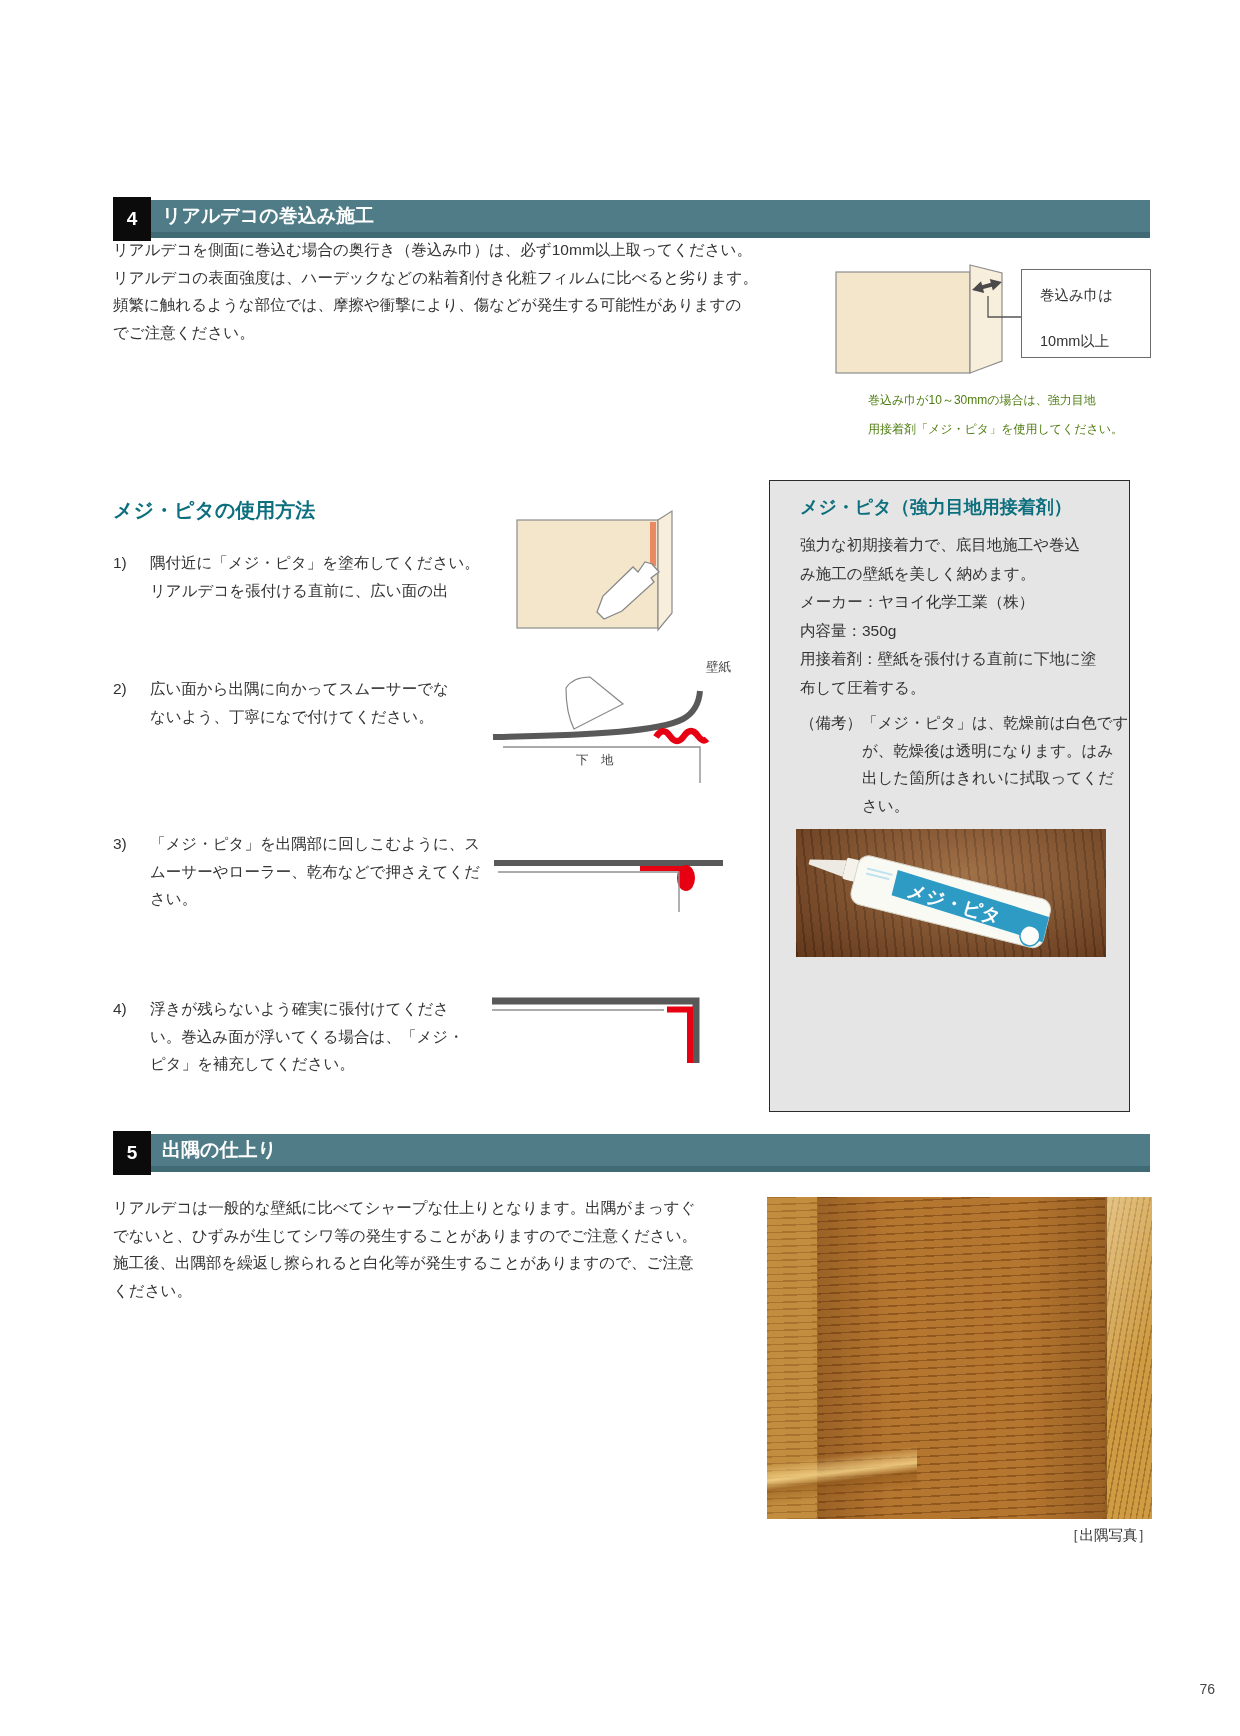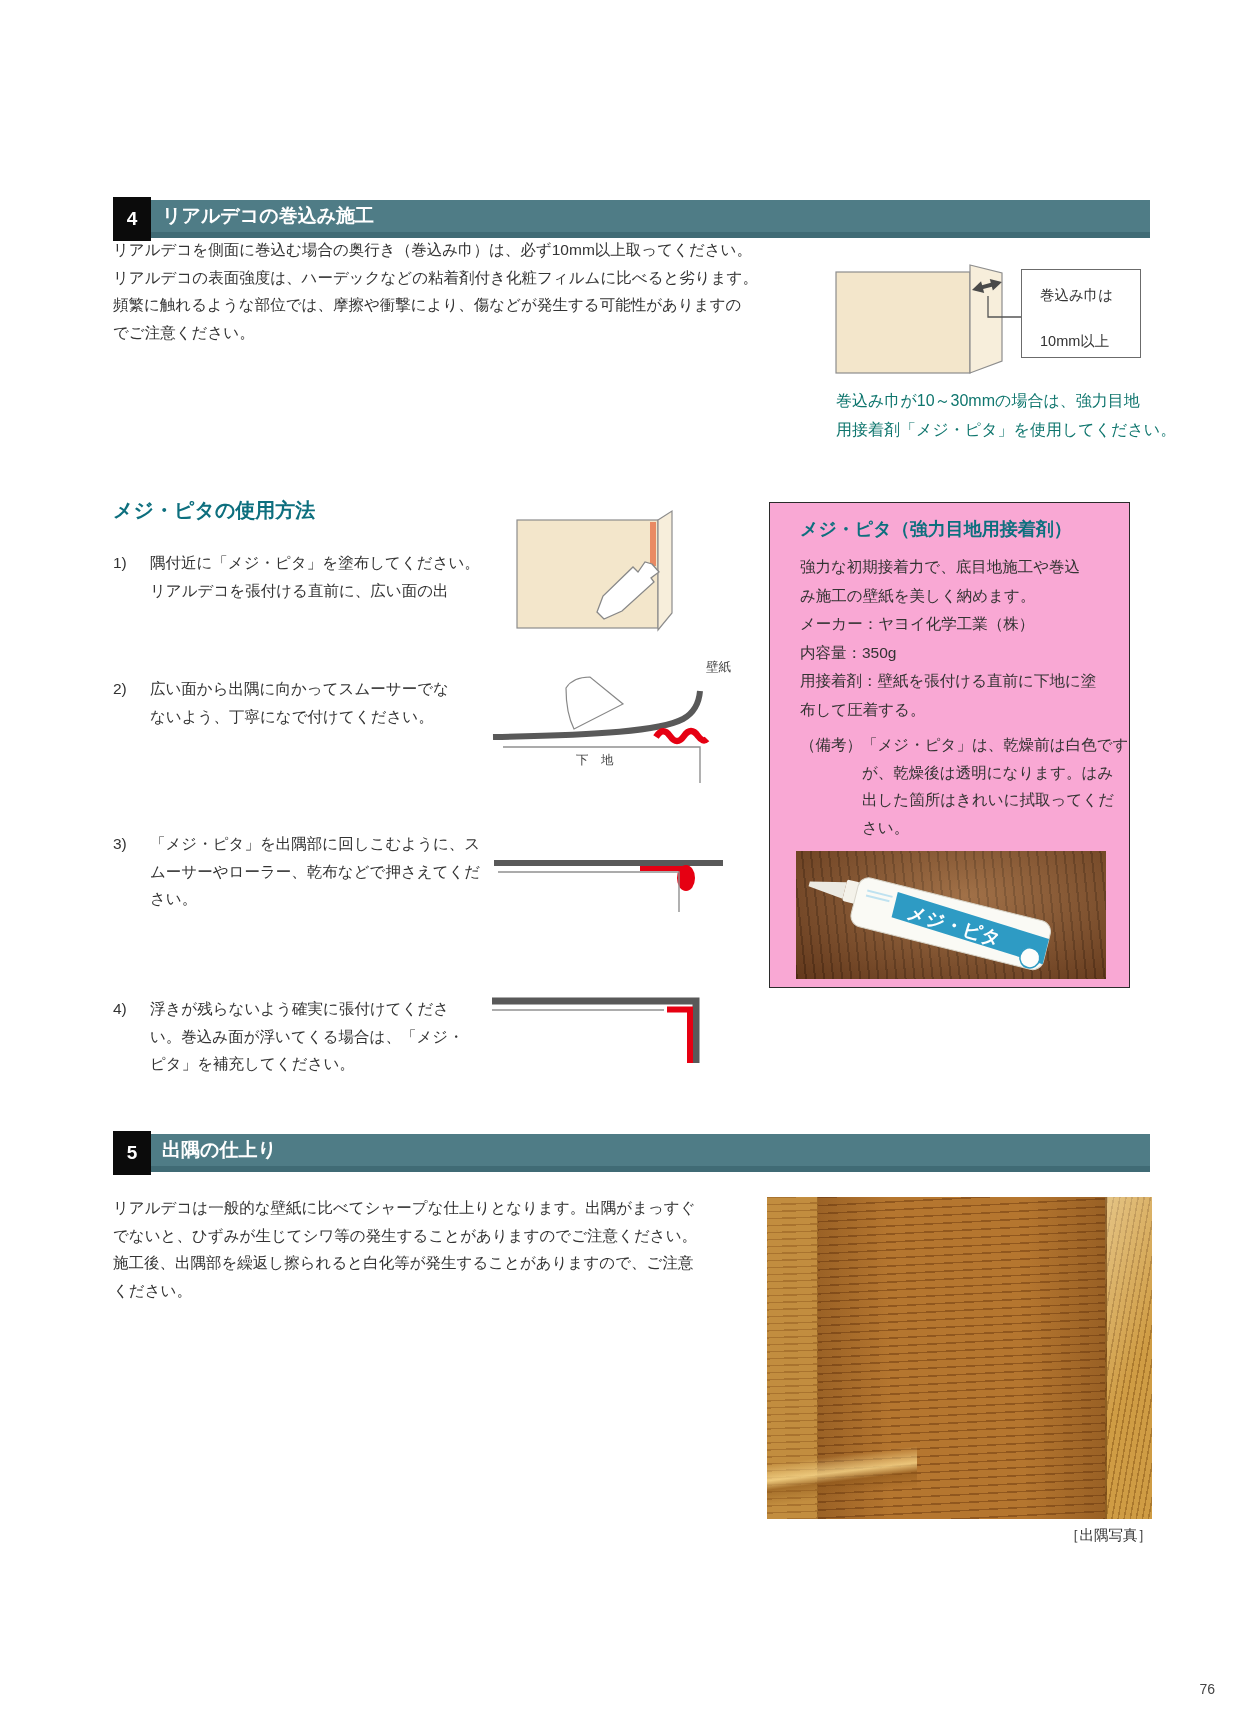--- a/index.html
+++ b/index.html
@@ -8,32 +8,32 @@
     font-family:"Liberation Sans","DejaVu Sans",sans-serif;color:#2e2e2e;
   }
   .abs{position:absolute;}
   
   .sec-bar{position:absolute;left:113px;width:1037px;height:32px;background:#4f7c86;border-bottom:6px solid #406b75;}
   .sec-num{position:absolute;left:113px;width:38px;height:44px;background:#0b0b0b;color:#ffffff;
     font-size:19px;font-weight:bold;text-align:center;line-height:44px;z-index:3;}
   .sec-title{position:absolute;left:162px;color:#ffffff;font-size:19px;font-weight:bold;line-height:32px;white-space:nowrap;z-index:3;}
   
   .tline{white-space:nowrap;font-size:15.5px;line-height:27.5px;color:#333333;}
-  .cap{white-space:nowrap;font-size:16px;line-height:29px;color:#0f766e;}
+  .cap{white-space:nowrap;font-size:12px;line-height:29px;color:#4d7c0f;margin-left:32px;}
   .teal-h{position:absolute;color:#0d6f7e;font-size:20px;font-weight:bold;white-space:nowrap;}
   
   .step{position:absolute;left:113px;}
   .step .num{position:absolute;left:0;top:0;font-size:15.5px;line-height:27.5px;color:#333;}
   .step .lines{margin-left:37px;}
   .diag-label{position:absolute;font-size:12.5px;color:#444;white-space:nowrap;line-height:14px;}
   
-  .label-box{position:absolute;left:1021px;top:269px;width:120px;height:89px;border:1.5px solid #6b6b6b;background:#fff;box-sizing:border-box;}
+  .label-box{position:absolute;left:1021px;top:269px;width:130px;height:89px;border:1.5px solid #6b6b6b;background:#fff;box-sizing:border-box;}
   .label-box .l{position:absolute;left:18px;font-size:14.5px;color:#333;white-space:nowrap;}
   
-  .product-box{position:absolute;left:769px;top:502px;width:361px;height:486px;border:1.5px solid #2b2b2b;box-sizing:border-box;background:#f9a8d4;}
+  .product-box{position:absolute;left:769px;top:480px;width:361px;height:632px;border:1.5px solid #2b2b2b;box-sizing:border-box;background:#e5e5e5;}
   .pb-title{position:absolute;left:30px;top:14px;color:#0d6f7e;font-size:18px;font-weight:bold;white-space:nowrap;}
   .pb-lines{position:absolute;left:30px;top:50px;}
   .pb-lines .tline{line-height:28.5px;}
   .pb-note{position:absolute;left:30px;top:228px;}
   .pb-note-label{position:absolute;left:0;top:0;font-size:15.5px;line-height:27.5px;color:#333;}
   .pb-note-lines{margin-left:62px;}
   .product-photo{position:absolute;left:26px;top:348px;width:310px;height:128px;overflow:hidden;
     background:#7d4a26;
     background-image:
       radial-gradient(ellipse at 55% 35%, rgba(255,214,160,.28), rgba(30,10,0,.28)),

